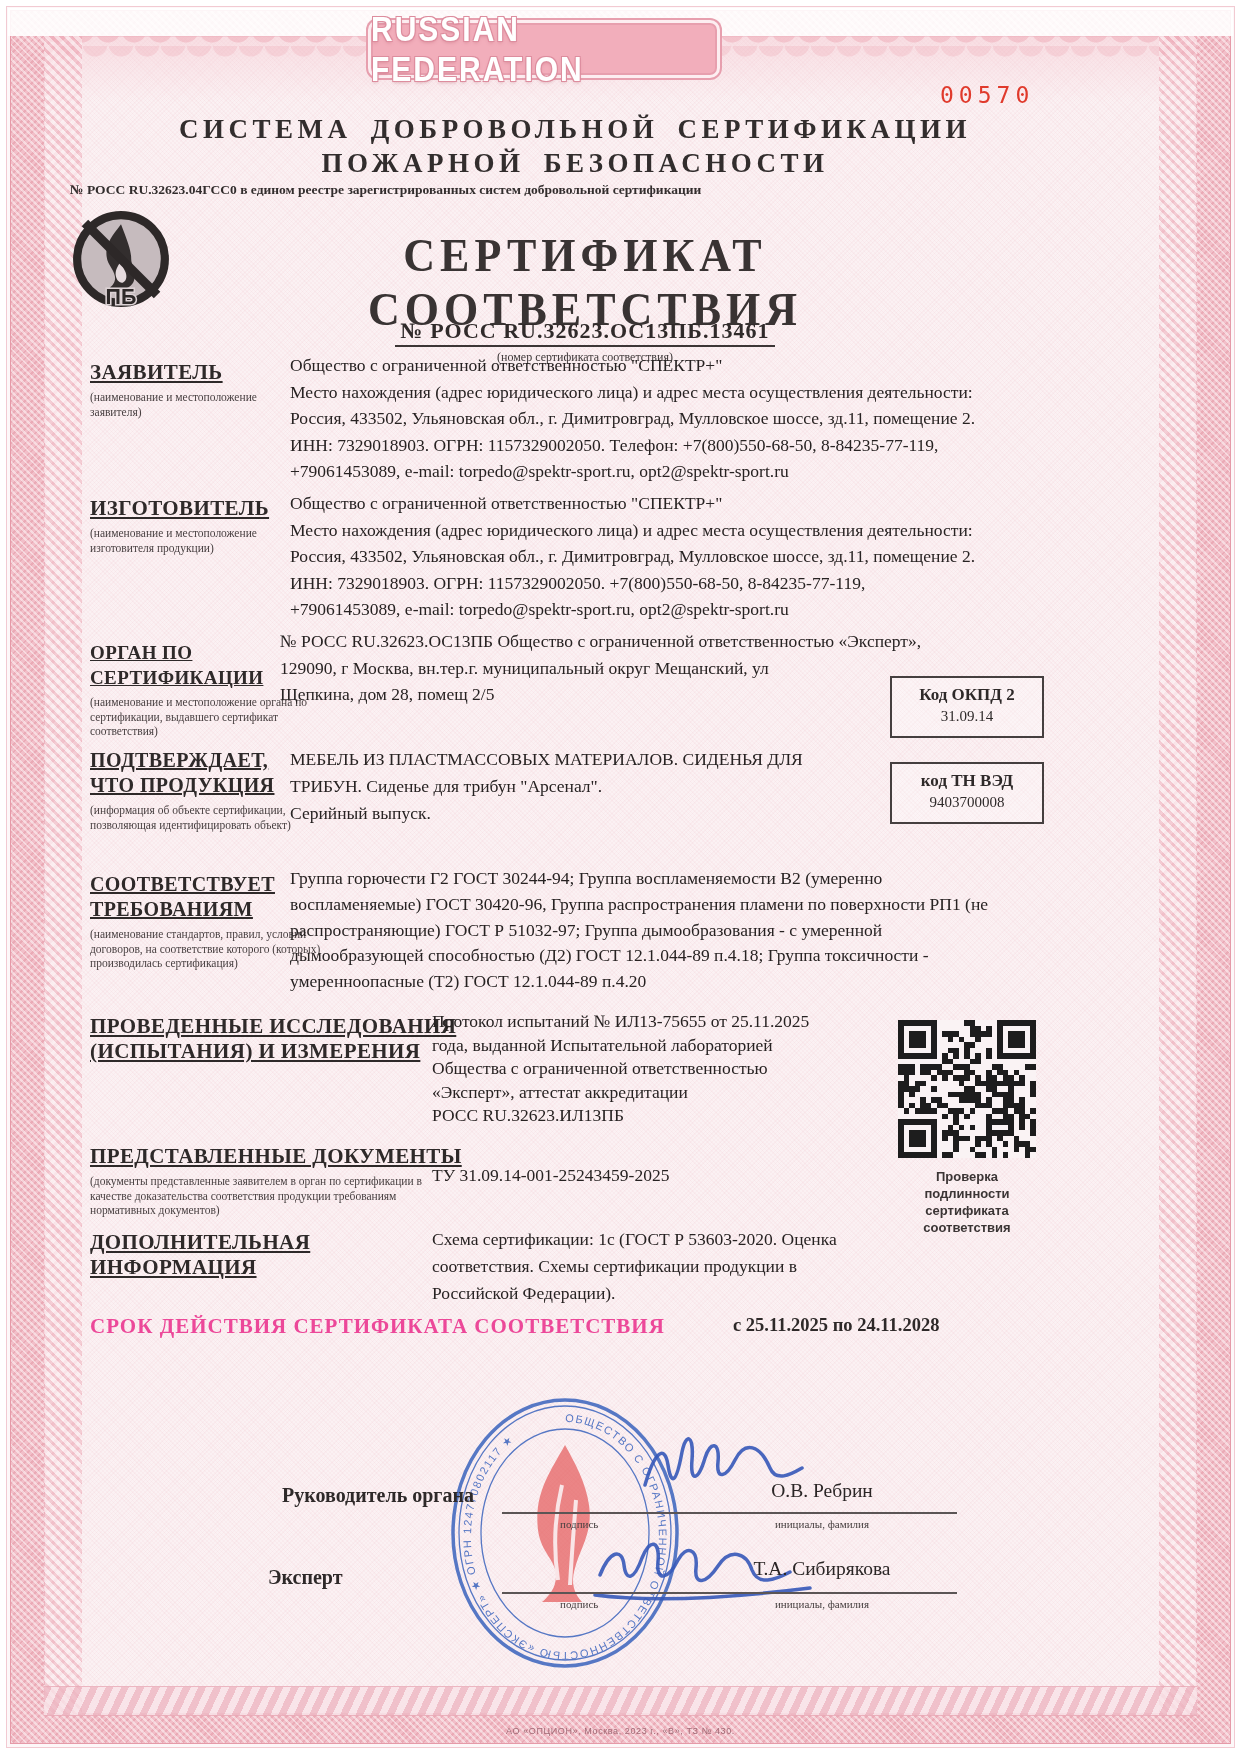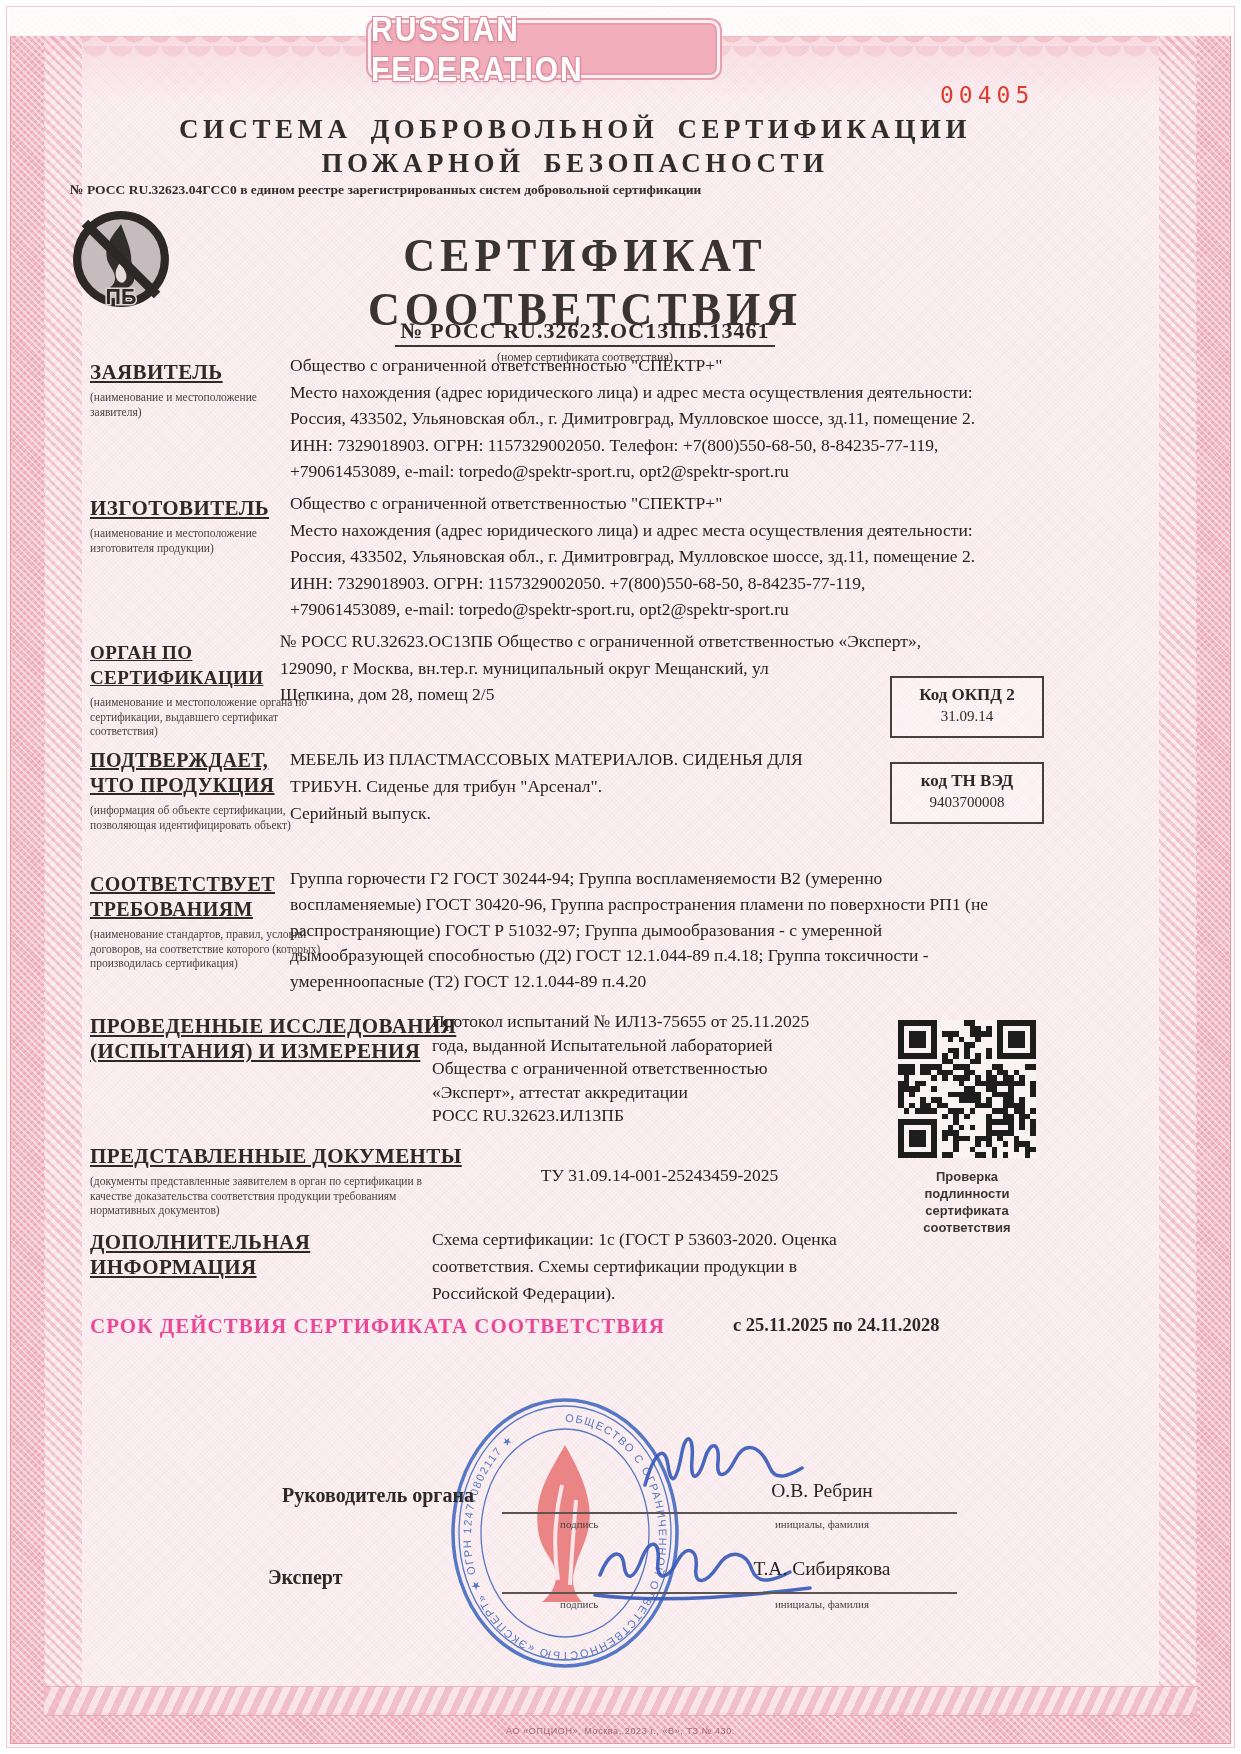--- a/index.html
+++ b/index.html
@@ -62,21 +62,21 @@
   .sec-certbody{left:90px;top:640px;width:220px;}
   .c-certbody{left:280px;top:628px;width:710px;}
   .sec-confirms{left:90px;top:748px;width:220px;}
   .c-confirms{left:290px;top:746px;width:590px;line-height:27px;}
   .sec-complies{left:90px;top:872px;width:235px;}
   .c-complies{left:290px;top:866px;width:840px;line-height:25.8px;}
   .sec-tests{left:90px;top:1014px;width:410px;}
   .c-tests{left:432px;top:1010px;width:455px;line-height:23.5px;}
   .sec-docs{left:90px;top:1144px;width:400px;}
   .sec-docs .sublbl{width:370px;}
-  .c-docs{left:432px;top:1162px;width:455px;text-align:center;}
+  .c-docs{left:432px;top:1162px;width:455px;}
   .sec-additional{left:90px;top:1230px;width:310px;}
   .c-additional{left:432px;top:1226px;width:480px;line-height:27px;}
 
   
   .codebox{width:150px;height:58px;border:2px solid #453f3f;text-align:center;background:rgba(255,255,255,.25);}
   .codebox .cb-l{font-weight:bold;font-size:17px;margin-top:7px;color:#2e2929;}
   .codebox .cb-v{font-size:15px;margin-top:3px;color:#2e2929;}
   .okpd{left:890px;top:676px;}
   .tnved{left:890px;top:750px;margin-top:12px;}
 
@@ -114,21 +114,21 @@
   <div class="top-white"></div>
   <div class="paper"></div>
   <div class="top-lace"></div>
   <div class="side-lace left"></div>
   <div class="side-lace right"></div>
   <div class="bottom-lace"></div>
 
   <div class="abs banner">
     <span>RUSSIAN FEDERATION</span>
   </div>
-  <div class="abs serial">00405</div>
+  <div class="abs serial">00570</div>
   <div class="abs sys-title">СИСТЕМА ДОБРОВОЛЬНОЙ СЕРТИФИКАЦИИ
 ПОЖАРНОЙ БЕЗОПАСНОСТИ</div>
   <div class="abs reg-line">№ РОСС RU.32623.04ГСС0 в едином реестре зарегистрированных систем добровольной сертификации</div>
 
   <svg class="abs logo" viewBox="0 0 100 100">
     <circle cx="50" cy="50" r="43" fill="#c6bbbe" stroke="#2d2828" stroke-width="8"></circle>
     <path d="M50 16 C41 28 34 36 36 48 C37 56 43 60 44 67 C45 72 42 76 39 78 C47 82 61 80 63 70 C65 62 60 56 60 50 C60 42 57 34 50 16 Z" fill="#332e2e"></path>
     <path d="M50 52 C46 58 44 62 45 67 C46 72 50 74 52 73 C56 71 56 66 54 62 C52 58 51 56 50 52 Z" fill="#e6dbde"></path>
     <rect x="45.5" y="0" width="9" height="100" transform="rotate(-45 50 50)" fill="#2d2828"></rect>
     <text x="50" y="94" text-anchor="middle" font-family="Liberation Sans, sans-serif" font-weight="bold" font-size="21" fill="#2d2828" stroke="#ddd2d5" stroke-width="3" paint-order="stroke">ПБ</text>

